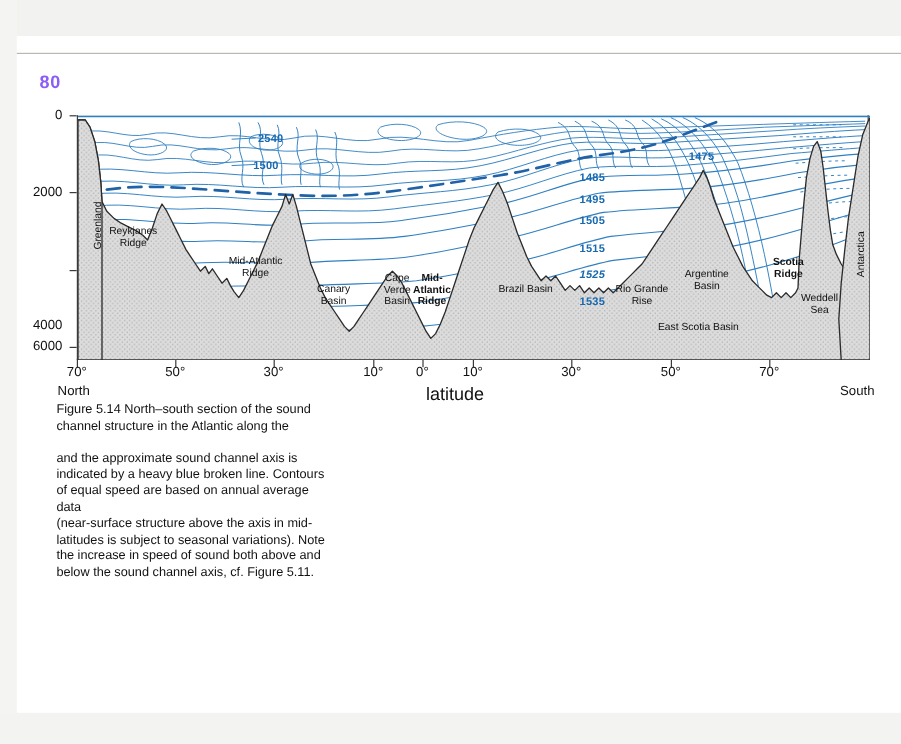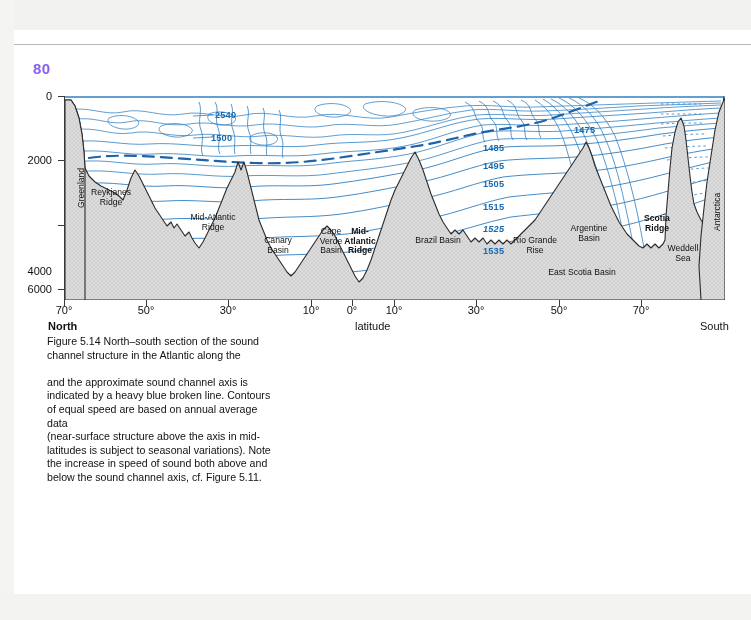--- a/index.html
+++ b/index.html
@@ -31,21 +31,21 @@
   #plot svg{position:absolute;left:0;top:0;}
 
   
   .ylab{position:absolute;font-size:11px;color:#111;text-align:right;width:46px;}
   .ytick{position:absolute;width:6px;height:1.2px;background:#3a3a3a;}
 
   
   .xtick{position:absolute;width:1.2px;height:6px;background:#3a3a3a;}
   .xlab{position:absolute;font-size:11px;color:#111;text-align:center;width:46px;}
   .axis-endlab{position:absolute;font-size:11px;color:#111;}
-  .xaxis-title{position:absolute;font-size:11px;color:#111;}
+  .xaxis-title{position:absolute;font-size:15px;color:#111;}
 
   
   .geo{position:absolute;font-size:8.6px;line-height:9.6px;color:#111;text-align:center;white-space:nowrap;}
   .geo.vert{transform:rotate(-90deg);transform-origin:left top;}
   .contour-label{position:absolute;font-size:9.2px;font-weight:bold;color:#1769b0;white-space:nowrap;letter-spacing:.2px;}
 
   
   #caption{
     position:absolute;left:47px;top:335px;width:232px;
     font-size:10.6px;line-height:13.6px;color:#111;
@@ -272,21 +272,21 @@
   <div class="xlab" style="left:41px;top:220px;">70°</div>
   <div class="xlab" style="left:123px;top:220px;">50°</div>
   <div class="xlab" style="left:205px;top:220px;">30°</div>
   <div class="xlab" style="left:288px;top:220px;">10°</div>
   <div class="xlab" style="left:329px;top:220px;">0°</div>
   <div class="xlab" style="left:371px;top:220px;">10°</div>
   <div class="xlab" style="left:453px;top:220px;">30°</div>
   <div class="xlab" style="left:536px;top:220px;">50°</div>
   <div class="xlab" style="left:618px;top:220px;">70°</div>
 
-  <div class="axis-endlab" style="left:48px;top:236px;font-weight:bold;">North</div>
+  <div class="axis-endlab" style="left:48px;top:236px;">North</div>
   <div class="axis-endlab" style="left:700px;top:236px;">South</div>
   <div class="xaxis-title" style="left:355px;top:236px;">latitude</div>
 </div>
 
 <div id="caption">
   <span>Figure 5.14   North–south section of the sound</span><br>
   <span>channel structure in the Atlantic along the</span><br>
   <br>
   <span>and the approximate sound channel axis is</span><br>
   <span>indicated by a heavy blue broken line. Contours</span><br>

